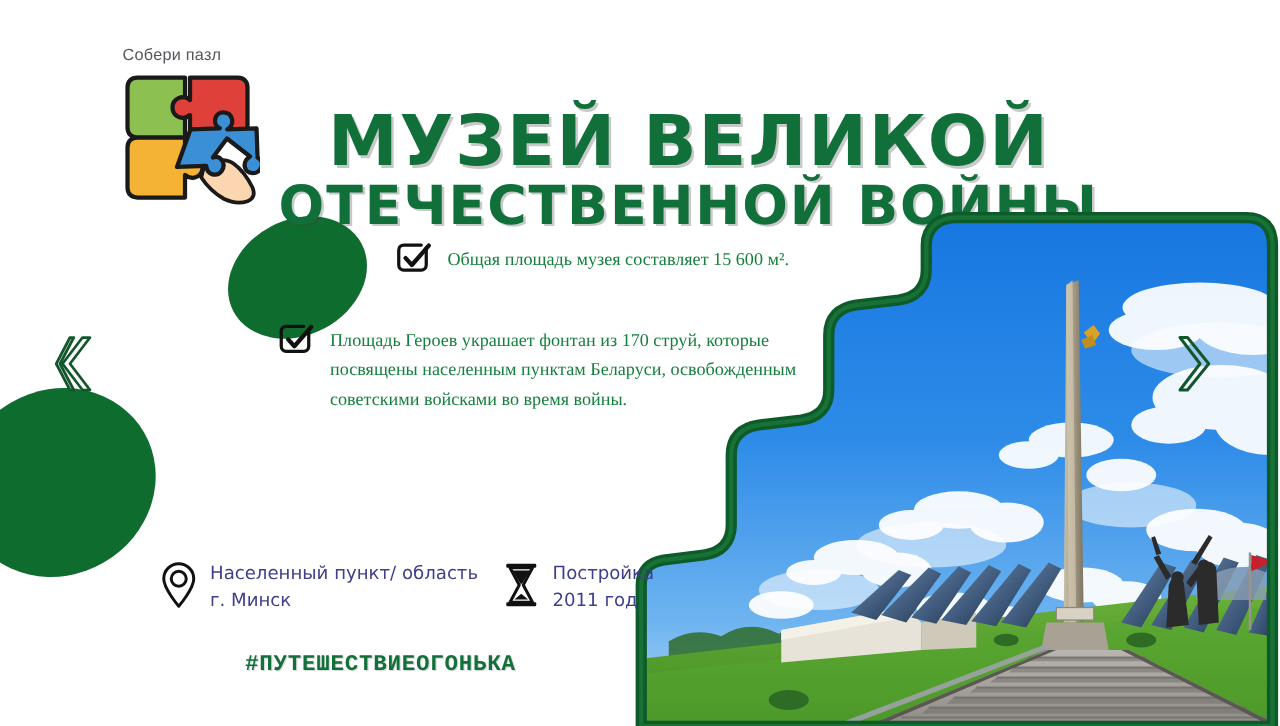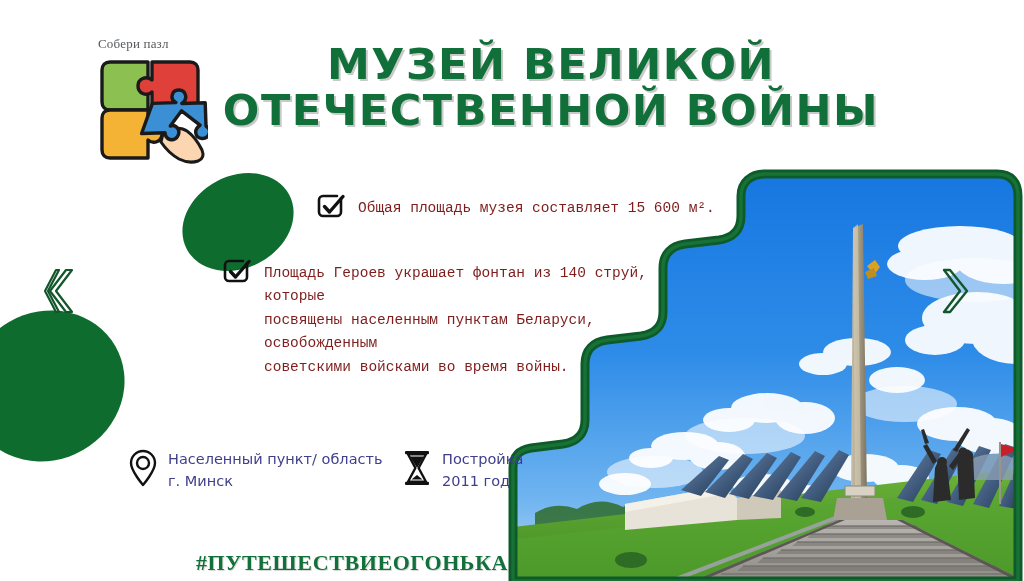--- a/index.html
+++ b/index.html
@@ -23,57 +23,57 @@
     border-radius: 50%;
   }
   #ellipse-top    { left: 180px; top: 176px; width: 116px; height: 92px;
                     transform: rotate(-28deg); }
   #ellipse-bottom { left: -34px; top: 312px; width: 160px; height: 148px;
                     transform: rotate(-30deg); }
 
   
   #logo-block { position: absolute; left: 98px; top: 36px; width: 116px; height: 132px; }
   #logo-caption {
-    font-family: Liberation Serif, serif;
+    font-family: Liberation Sans, sans-serif;
     font-size: 13px; color: #55585c; letter-spacing: .2px;
     white-space: nowrap;
   }
   #puzzle-svg { position: absolute; left: 2px; top: 22px; }
 
   
   #title-block {
     position: absolute; left: 206px; top: 42px; width: 690px;
     text-align: center;
   }
   .title-line {
     font-family: "DejaVu Sans", sans-serif;
     font-weight: bold;
     color: #11703A;
     letter-spacing: 1.5px;
     line-height: 1.06;
     text-shadow: 2px 2px 0 rgba(60,60,60,.28);
     white-space: nowrap;
   }
-  #title-line-1 { font-size: 43px; }
+  #title-line-1 { font-size: 56px; margin-top: 42px; }
   #title-line-2 { font-size: 43px; text-align: center; }
 
   
   #photo-panel {
     position: absolute; left: 505px; top: 168px;
     width: 519px; height: 413px;
     overflow: visible;
   }
   #photo-svg { position: absolute; left: 0; top: 0; }
 
   
   .bullet { position: absolute; display: flex; align-items: flex-start; }
   .bullet-icon { flex: 0 0 auto; margin-right: 12px; margin-top: -4px; }
   .bullet-text {
-    font-family: Liberation Mono, monospace;
-    color: #7f1d1d;
+    font-family: Liberation Serif, serif;
+    color: #15803d;
     font-size: 14.5px;
     line-height: 1.62;
     white-space: pre-line;
   }
   #bullet-1 { left: 316px; top: 197px; width: 400px; }
   #bullet-2 { left: 222px; top: 262px; width: 440px; }
   #bullet-3 { left: 158px; top: 360px; width: 470px; }
   #bullet-1 .bullet-text { font-size: 14.5px; }
 
   
@@ -82,23 +82,23 @@
   .meta-text {
     font-family: "DejaVu Sans", sans-serif;
     color: #3F3F8C; font-size: 14.5px; line-height: 1.52;
     white-space: pre-line;
   }
   #meta-location { left: 128px; top: 448px; }
   #meta-built    { left: 402px; top: 448px; }
 
   
   #hashtag {
-    position: absolute; left: 196px; top: 550px;
-    font-family: Liberation Serif, serif;
-    font-weight: bold; font-size: 22px;
+    position: absolute; left: 196px; top: 522px;
+    font-family: Liberation Mono, monospace;
+    font-weight: bold; font-size: 18px;
     color: #12703A; letter-spacing: .6px;
     text-shadow: 1px 1px 0 rgba(80,80,80,.22);
     white-space: nowrap;
   }
 
   
   .nav-arrow { position: absolute; cursor: pointer; }
   #nav-prev { left: 44px; top: 266px; }
   #nav-next { left: 940px; top: 266px; }
 </style>
@@ -322,21 +322,21 @@
     <span class="bullet-text">Общая площадь музея составляет  15 600 м².</span>
   </div>
 
   <div class="bullet" id="bullet-2">
     <span class="bullet-icon">
       <svg width="30" height="30" viewBox="0 0 30 30">
         <path d="M25 5 v14 a4 4 0 0 1 -4 4 h-14 a4 4 0 0 1 -4 -4 v-12 a4 4 0 0 1 4 -4 h14" fill="none" stroke="#111111" stroke-width="2.6" stroke-linecap="round"></path>
         <path d="M8.5 13.5 L13.5 19 L27 3.5" fill="none" stroke="#111111" stroke-width="3.4" stroke-linecap="round" stroke-linejoin="round"></path>
       </svg>
     </span>
-    <span class="bullet-text">Площадь Героев украшает фонтан из 140 струй, которые
+    <span class="bullet-text">Площадь Героев украшает фонтан из 170 струй, которые
 посвящены населенным пунктам Беларуси, освобожденным
 советскими войсками во время войны.</span>
   </div>
 
 
   <div class="meta" id="meta-location">
     <span class="meta-icon">
       <svg width="30" height="38" viewBox="0 0 30 38">
         <path d="M15 36 C15 36 3 22 3 14 A12 12 0 0 1 27 14 C27 22 15 36 15 36 Z" fill="none" stroke="#111111" stroke-width="2.4" stroke-linejoin="round"></path>
         <circle cx="15" cy="14" r="6" fill="none" stroke="#111111" stroke-width="2.4"></circle>

